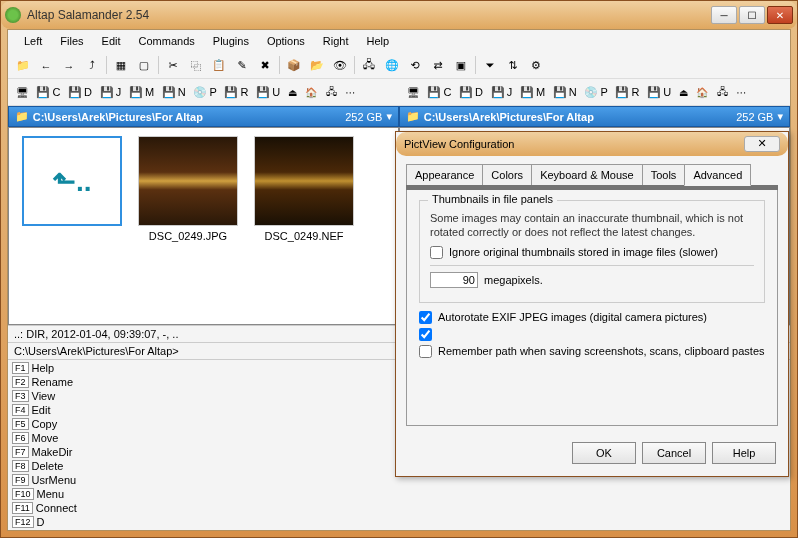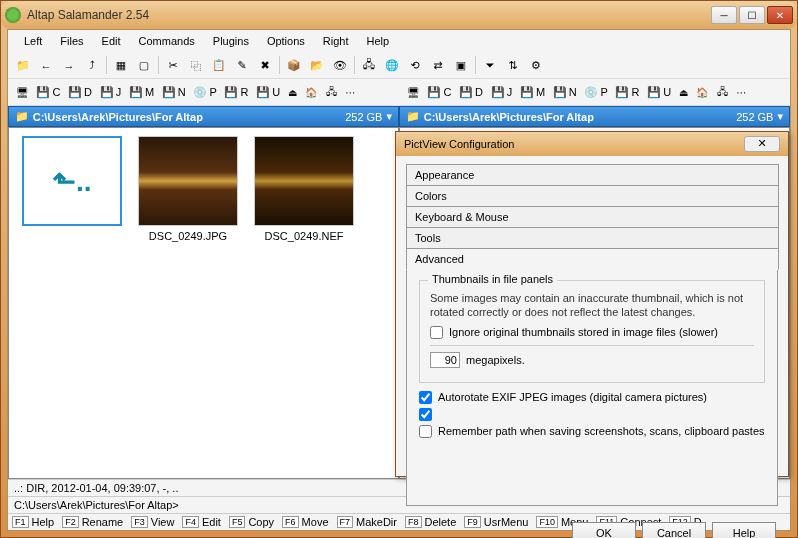--- a/index.html
+++ b/index.html
@@ -34,42 +34,42 @@
 .panels { flex: 1; display: flex; background: #fff; position: relative; }
 .panel { flex: 1; border: 1px solid #888; background: #fff; padding: 8px; display: flex; gap: 6px; align-items: flex-start; }
 .thumb { width: 110px; display: flex; flex-direction: column; align-items: center; gap: 4px; }
 .thumb-box { width: 100px; height: 90px; border: 1px solid #ccc; background: #fff; display: flex; align-items: center; justify-content: center; }
 .thumb-box.sel { border: 2px solid #3090e0; }
 .thumb-label { font-size: 11px; text-align: center; }
 .updir { color: #1088a0; font-size: 28px; font-weight: bold; }
 
 .status-line { padding: 2px 6px; background: #f4f4f4; font-size: 11px; border-top: 1px solid #ccc; }
 .cmd-line { padding: 2px 6px; background: #f4f4f4; font-size: 11px; border-top: 1px solid #ccc; }
-.fkey-bar { display: flex; background: #f4f4f4; padding: 2px 4px; gap: 2px; border-top: 1px solid #ccc; overflow: hidden; white-space: nowrap; }
+.fkey-bar { display: flex; background: #f4f4f4; padding: 2px 4px; gap: 2px; border-top: 1px solid #ccc; overflow: hidden; white-space: nowrap; flex-direction: column; }
 .fkey { display: flex; align-items: center; gap: 1px; }
 .fkey-k { border: 1px solid #999; background: #fff; padding: 0 2px; font-size: 9px; }
 .fkey-l { padding: 0 6px 0 2px; font-size: 11px; }
 
 
 .dialog { position: absolute; left: 394px; top: 130px; width: 394px; height: 346px; background: #f4f4f4; border: 1px solid #8a5020; z-index: 10; box-shadow: 2px 2px 6px rgba(0,0,0,.3); }
-.dlg-title { background: linear-gradient(#f0d0a0,#e0a860); padding: 4px 8px; display: flex; align-items: center; font-size: 12px; }
+.dlg-title { background: linear-gradient(#f0d0a0,#e0a860); padding: 4px 8px; display: flex; align-items: center; font-size: 12px; border-radius: 10px; }
 .dlg-title-text { flex: 1; }
 .dlg-close { width: 36px; height: 16px; border: 1px solid #aaa; background: #f0f0f0; border-radius: 3px; font-size: 11px; text-align: center; line-height: 13px; cursor: pointer; }
 .dlg-body { padding: 8px 10px; }
-.tab-strip { display: flex; border-bottom: 1px solid #737373; position: relative; flex-direction: column; }
+.tab-strip { display: flex; border-bottom: 5px solid #737373; position: relative; }
 .tab { padding: 4px 8px; border: 1px solid #999; border-bottom: none; background: #f0f0f0; margin-right: -1px; cursor: pointer; position: relative; font-size: 11px; }
 .tab.active { background: #f4f4f4; border-bottom: 1px solid #f4f4f4; margin-bottom: -1px; z-index: 1; }
 .tab-content { border: 1px solid #999; border-top: none; padding: 10px 12px; background: #f4f4f4; min-height: 236px; }
 .groupbox { border: 1px solid #ccc; padding: 10px; margin-bottom: 8px; position: relative; }
 .group-title { position: absolute; top: -8px; left: 8px; background: #f4f4f4; padding: 0 4px; font-size: 11px; }
 .info-text { font-size: 11px; color: #333; margin-bottom: 6px; line-height: 1.3; }
 .chk-row { display: flex; align-items: center; gap: 6px; margin: 4px 0; font-size: 11px; }
 .chk-row input[type=checkbox] { width: 13px; height: 13px; }
 .hr { border-top: 1px solid #ccc; margin: 6px 0; }
-.inline-inp { width: 30px; border: 1px solid #999; padding: 1px 2px; text-align: right; }
+.inline-inp { width: 48px; border: 1px solid #999; padding: 1px 2px; text-align: right; }
 .dlg-btns { display: flex; gap: 6px; justify-content: flex-end; padding: 8px 12px; }
 .dlg-btn { width: 64px; height: 22px; border: 1px solid #888; background: linear-gradient(#fafafa,#e4e4e4); cursor: pointer; font-size: 11px; }
 </style>
 </head>
 <body>
 
 <div class="window">
   <div class="titlebar">
     <div class="titlebar-icon"></div>
     <div class="titlebar-text">Altap Salamander 2.54</div>

